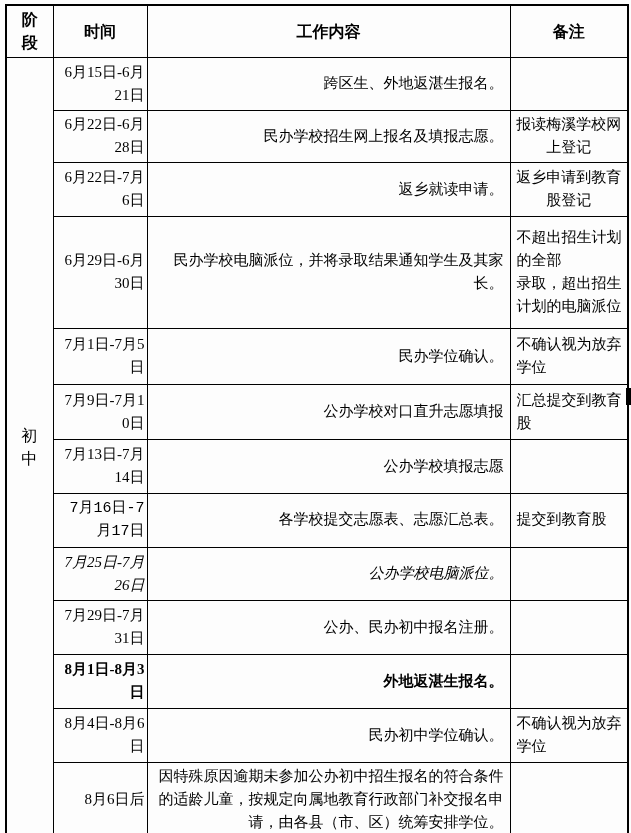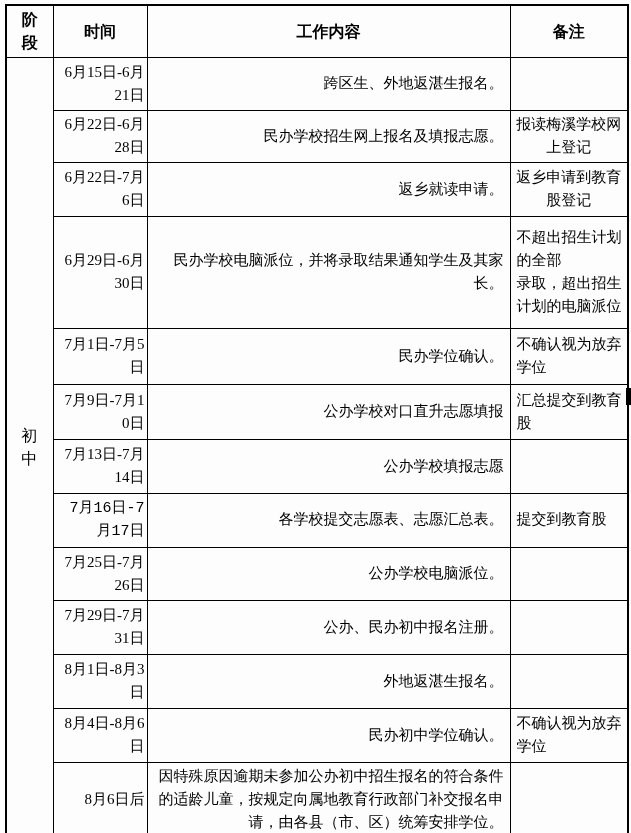--- a/index.html
+++ b/index.html
@@ -114,31 +114,31 @@
     <tr style="height:54px;">
       <td class="time">7月13日-7月14日</td>
       <td class="content">公办学校填报志愿</td>
       <td class="remark"></td>
     </tr>
     <tr style="height:54px;font-family:Liberation Mono, monospace;">
       <td class="time">7月16日-7月17日</td>
       <td class="content">各学校提交志愿表、志愿汇总表。</td>
       <td class="remark">提交到教育股</td>
     </tr>
-    <tr style="height:53px;">
+    <tr style="height:53px;font-style:italic;">
       <td class="time">7月25日-7月26日</td>
       <td class="content">公办学校电脑派位。</td>
       <td class="remark"></td>
     </tr>
     <tr style="height:54px;">
       <td class="time">7月29日-7月31日</td>
       <td class="content">公办、民办初中报名注册。</td>
       <td class="remark"></td>
     </tr>
-    <tr style="height:54px;">
+    <tr style="height:54px;font-weight:bold;">
       <td class="time">8月1日-8月3日</td>
       <td class="content">外地返湛生报名。</td>
       <td class="remark"></td>
     </tr>
     <tr style="height:54px;">
       <td class="time">8月4日-8月6日</td>
       <td class="content">民办初中学位确认。</td>
       <td class="remark">不确认视为放弃学位</td>
     </tr>
     <tr style="height:64px;">

